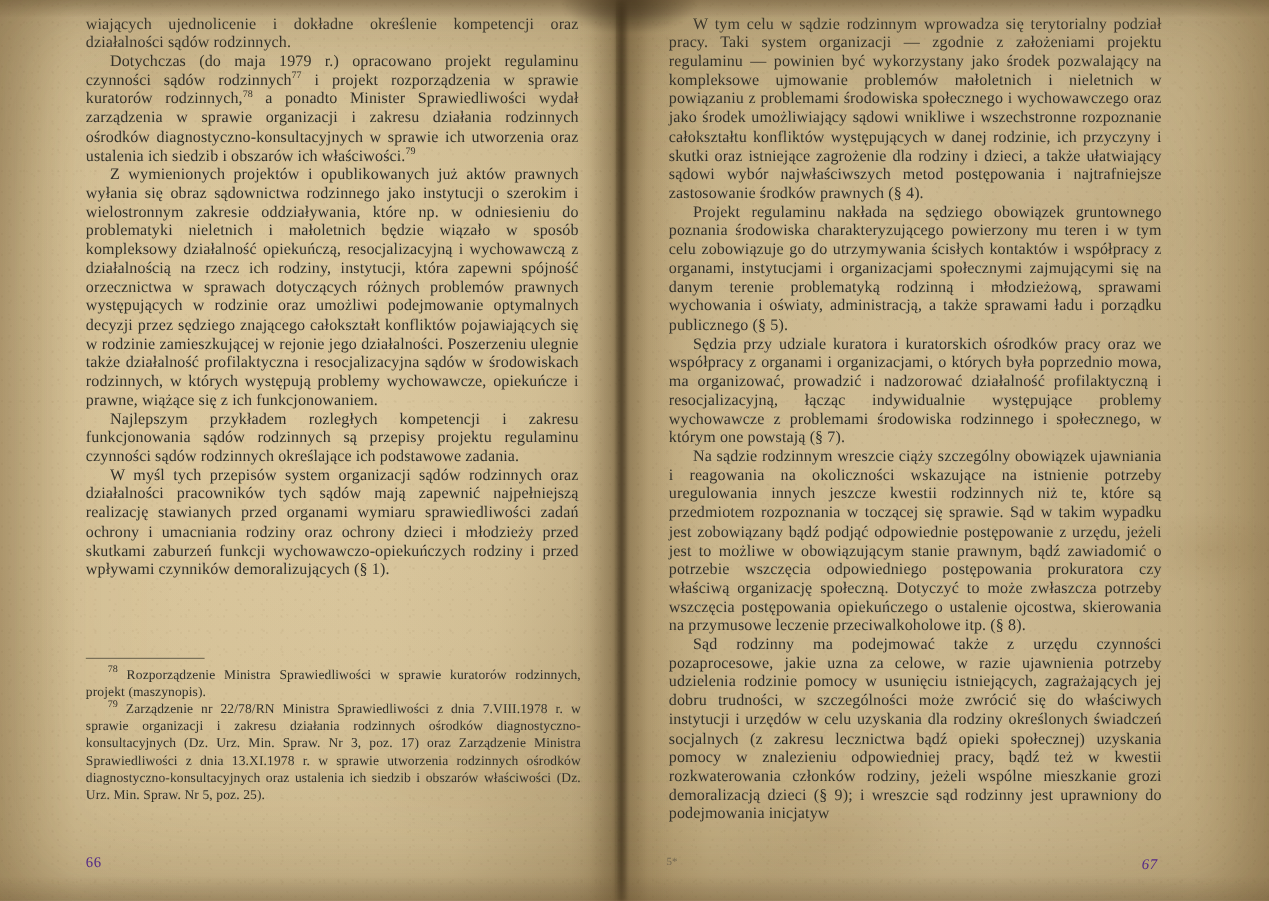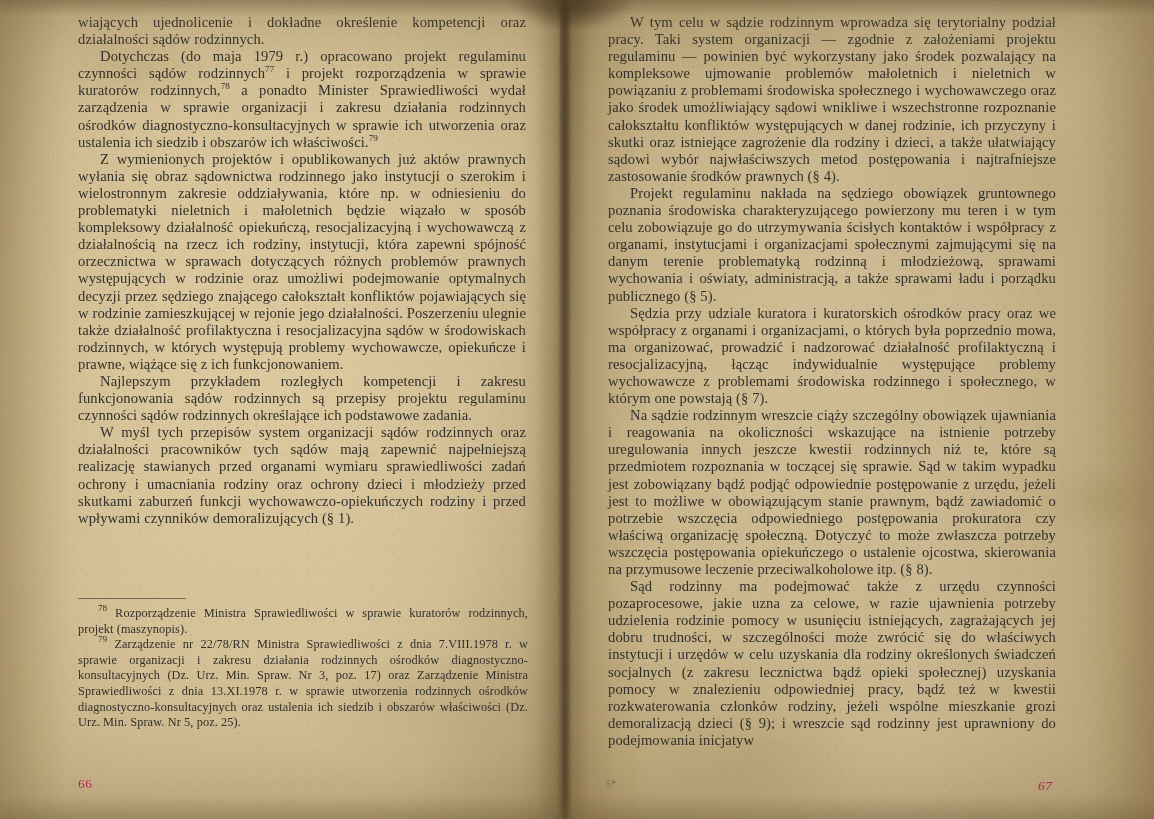--- a/index.html
+++ b/index.html
@@ -152,21 +152,21 @@
     text-align: justify;
     letter-spacing: 0.1px;
   }
   .footnotes p { margin: 0; text-indent: 20px; }
 
   
   .folio {
     position: absolute;
     font-size: 13.4px;
     letter-spacing: 0.6px;
-    color: #be185d;
+    color: #4c1d95;
   }
   .folio-left  { left: 78px;  top: 776px; }
   .folio-right { left: 1038px; top: 778px; font-style: italic; }
   .signature {
     position: absolute;
     left: 606px; top: 778px;
     font-size: 10px;
     color: #6b6354;
     opacity: 0.85;
   }

